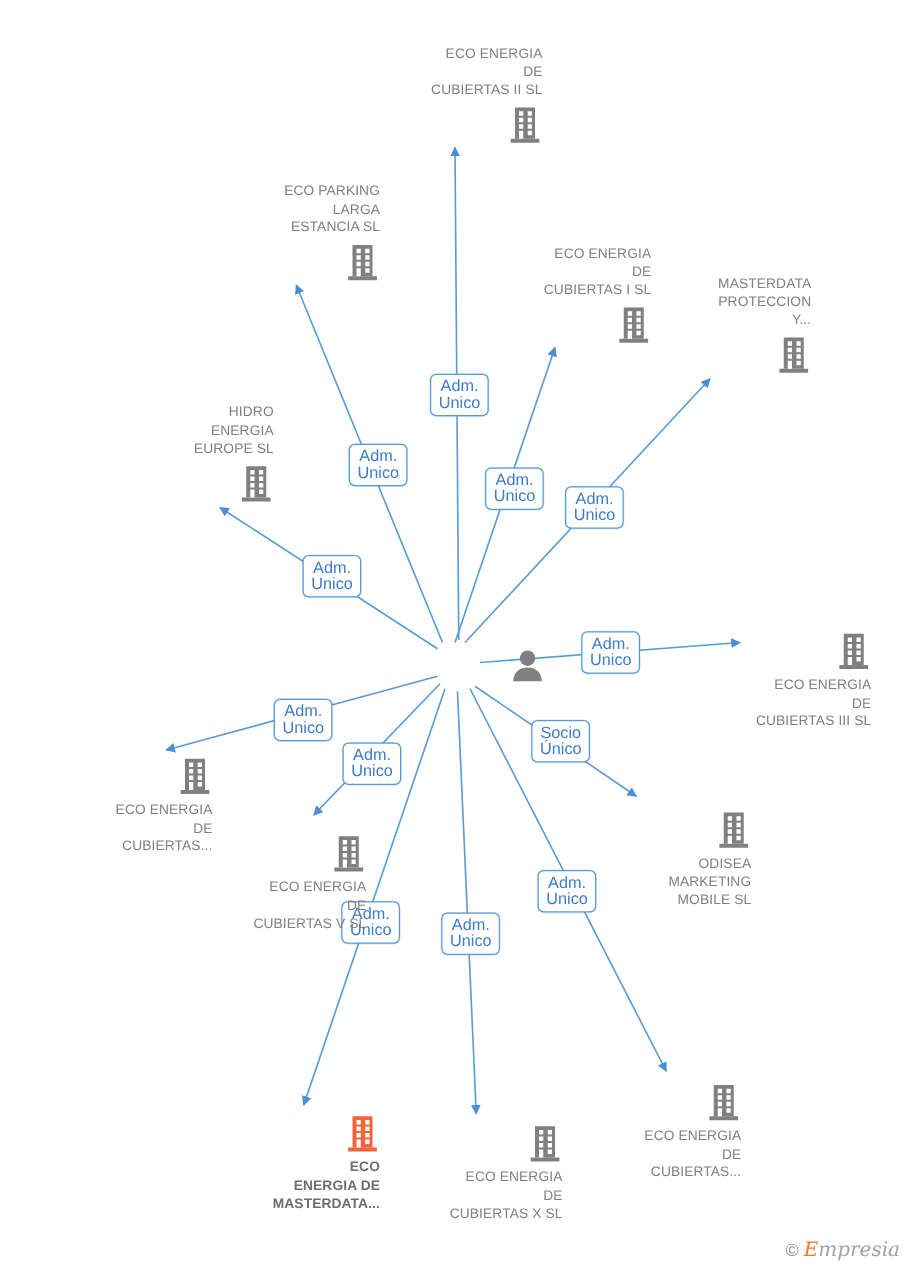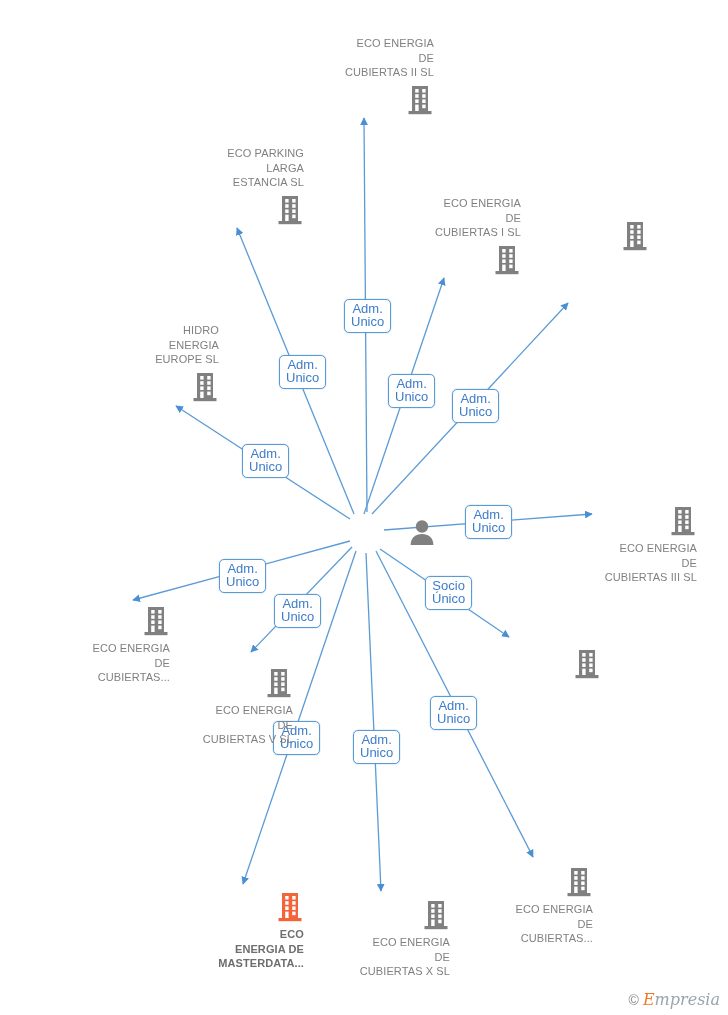--- a/index.html
+++ b/index.html
@@ -184,20 +184,23 @@
             <rect x="16.2" y="5" width="3.4" height="3.6" fill="#ffffff"></rect>
             <rect x="9.2" y="10.2" width="3.4" height="3.6" fill="#ffffff"></rect>
             <rect x="16.2" y="10.2" width="3.4" height="3.6" fill="#ffffff"></rect>
             <rect x="9.2" y="15.4" width="3.4" height="3.6" fill="#ffffff"></rect>
             <rect x="16.2" y="15.4" width="3.4" height="3.6" fill="#ffffff"></rect>
             <rect x="9.2" y="20.6" width="3.4" height="6.4" fill="#ffffff"></rect>
             <rect x="16.2" y="20.6" width="3.4" height="3.6" fill="#ffffff"></rect>
           </svg></span>
       </div>
       <div class="node caption-above" style="left: 579px; top: 220px;">
+        <span class="caption">MASTERDATA
+PROTECCION
+Y...</span>
         <span class="glyph"><svg width="28" height="32" viewBox="0 0 28 32">
             <path d="M6 2 H22 V27 H6 Z" fill="#808080"></path>
             <rect x="2.5" y="27" width="23" height="3.2" fill="#808080"></rect>
             <rect x="9.2" y="5" width="3.4" height="3.6" fill="#ffffff"></rect>
             <rect x="16.2" y="5" width="3.4" height="3.6" fill="#ffffff"></rect>
             <rect x="9.2" y="10.2" width="3.4" height="3.6" fill="#ffffff"></rect>
             <rect x="16.2" y="10.2" width="3.4" height="3.6" fill="#ffffff"></rect>
             <rect x="9.2" y="15.4" width="3.4" height="3.6" fill="#ffffff"></rect>
             <rect x="16.2" y="15.4" width="3.4" height="3.6" fill="#ffffff"></rect>
             <rect x="9.2" y="20.6" width="3.4" height="6.4" fill="#ffffff"></rect>
@@ -278,20 +281,23 @@
             <rect x="2.5" y="27" width="23" height="3.2" fill="#808080"></rect>
             <rect x="9.2" y="5" width="3.4" height="3.6" fill="#ffffff"></rect>
             <rect x="16.2" y="5" width="3.4" height="3.6" fill="#ffffff"></rect>
             <rect x="9.2" y="10.2" width="3.4" height="3.6" fill="#ffffff"></rect>
             <rect x="16.2" y="10.2" width="3.4" height="3.6" fill="#ffffff"></rect>
             <rect x="9.2" y="15.4" width="3.4" height="3.6" fill="#ffffff"></rect>
             <rect x="16.2" y="15.4" width="3.4" height="3.6" fill="#ffffff"></rect>
             <rect x="9.2" y="20.6" width="3.4" height="6.4" fill="#ffffff"></rect>
             <rect x="16.2" y="20.6" width="3.4" height="3.6" fill="#ffffff"></rect>
           </svg></span>
+        <span class="caption">ODISEA
+MARKETING
+MOBILE  SL</span>
       </div>
       <div class="node caption-below highlight" style="left: 234px; top: 891px;">
         <span class="glyph"><svg width="28" height="32" viewBox="0 0 28 32">
             <path d="M6 2 H22 V27 H6 Z" fill="#f4633a"></path>
             <rect x="2.5" y="27" width="23" height="3.2" fill="#f4633a"></rect>
             <rect x="9.2" y="5" width="3.4" height="3.6" fill="#ffffff"></rect>
             <rect x="16.2" y="5" width="3.4" height="3.6" fill="#ffffff"></rect>
             <rect x="9.2" y="10.2" width="3.4" height="3.6" fill="#ffffff"></rect>
             <rect x="16.2" y="10.2" width="3.4" height="3.6" fill="#ffffff"></rect>
             <rect x="9.2" y="15.4" width="3.4" height="3.6" fill="#ffffff"></rect>

